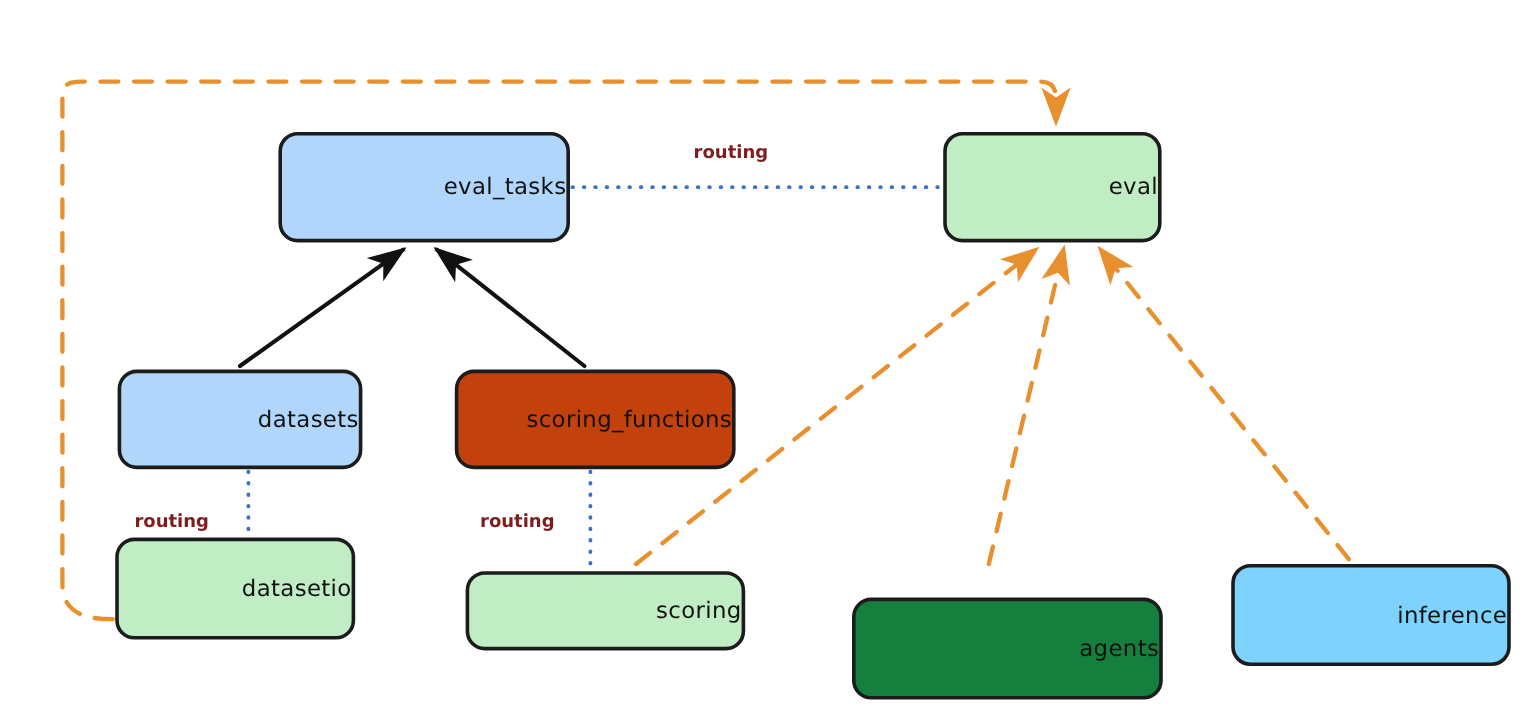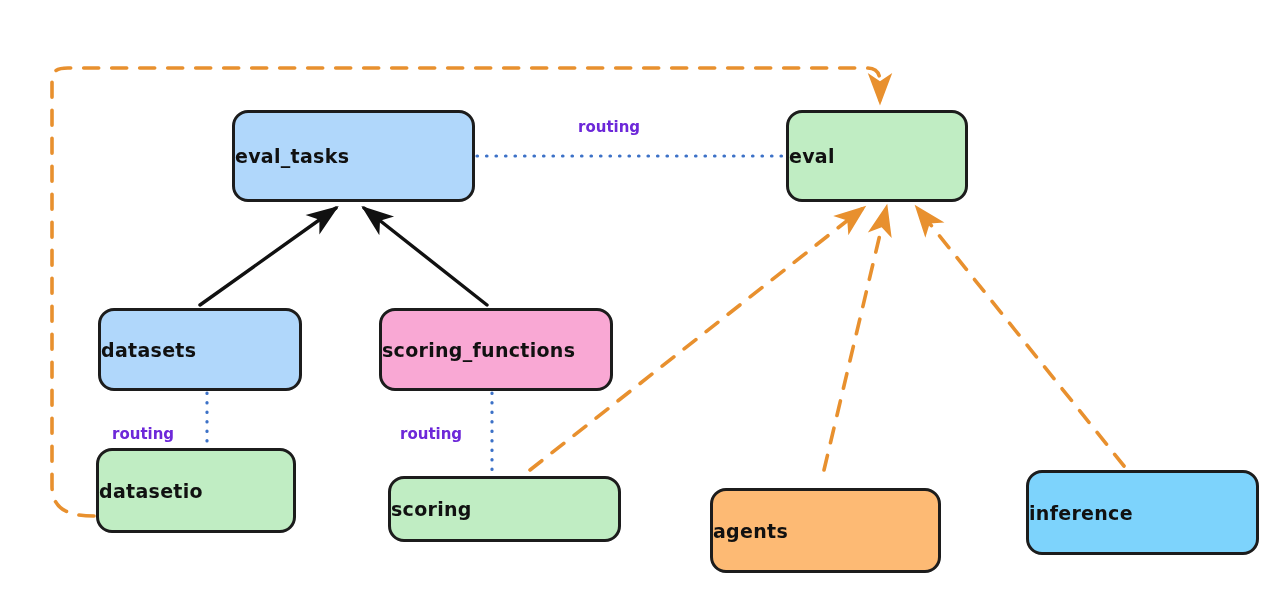--- a/index.html
+++ b/index.html
@@ -24,37 +24,36 @@
     width: 1280px;
     height: 596px;
   }
   .node {
     position: absolute;
     box-sizing: border-box;
     border: 3px solid #1c1c1c;
     border-radius: 16px;
     display: flex;
     align-items: center;
-    justify-content: flex-start;
-    font-weight: bold;
+    justify-content: flex-end;
   }
   .node-label {
     font-family: "DejaVu Sans", sans-serif;
     font-size: 19px;
     color: #111111;
     letter-spacing: 0.3px;
     white-space: nowrap;
     text-align: center;
   }
   .edge-label {
     position: absolute;
     font-family: "DejaVu Sans", sans-serif;
     font-size: 15px;
     font-weight: 600;
-    color: #6d28d9;
+    color: #7f1d1d;
     white-space: nowrap;
   }
 </style>
 </head>
 <body>
 
 <div id="canvas">
 
   <svg id="edge-layer" viewBox="0 0 1280 596">
     <defs>
@@ -90,33 +89,33 @@
   </div>
 
   <div class="node" style="left:786px; top:110px; width:182px; height:92px; background:#c0edc3;">
     <span class="node-label">eval</span>
   </div>
 
   <div class="node" style="left:98px; top:308px; width:204px; height:83px; background:#b0d7fb;">
     <span class="node-label">datasets</span>
   </div>
 
-  <div class="node" style="left:379px; top:308px; width:234px; height:83px; background:#f9a8d4;">
+  <div class="node" style="left:379px; top:308px; width:234px; height:83px; background:#c2410c;">
     <span class="node-label">scoring_functions</span>
   </div>
 
   <div class="node" style="left:96px; top:448px; width:200px; height:85px; background:#c0edc3;">
     <span class="node-label">datasetio</span>
   </div>
 
   <div class="node" style="left:388px; top:476px; width:233px; height:66px; background:#c0edc3;">
     <span class="node-label">scoring</span>
   </div>
 
-  <div class="node" style="left:710px; top:488px; width:231px; height:85px; background:#fdba74;">
+  <div class="node" style="left:710px; top:498px; width:259px; height:85px; background:#15803d;">
     <span class="node-label">agents</span>
   </div>
 
   <div class="node" style="left:1026px; top:470px; width:233px; height:85px; background:#7dd3fc;">
     <span class="node-label">inference</span>
   </div>
 
   <span class="edge-label" style="left:578px; top:118px;">routing</span>
 
   <span class="edge-label" style="left:112px; top:425px;">routing</span>

